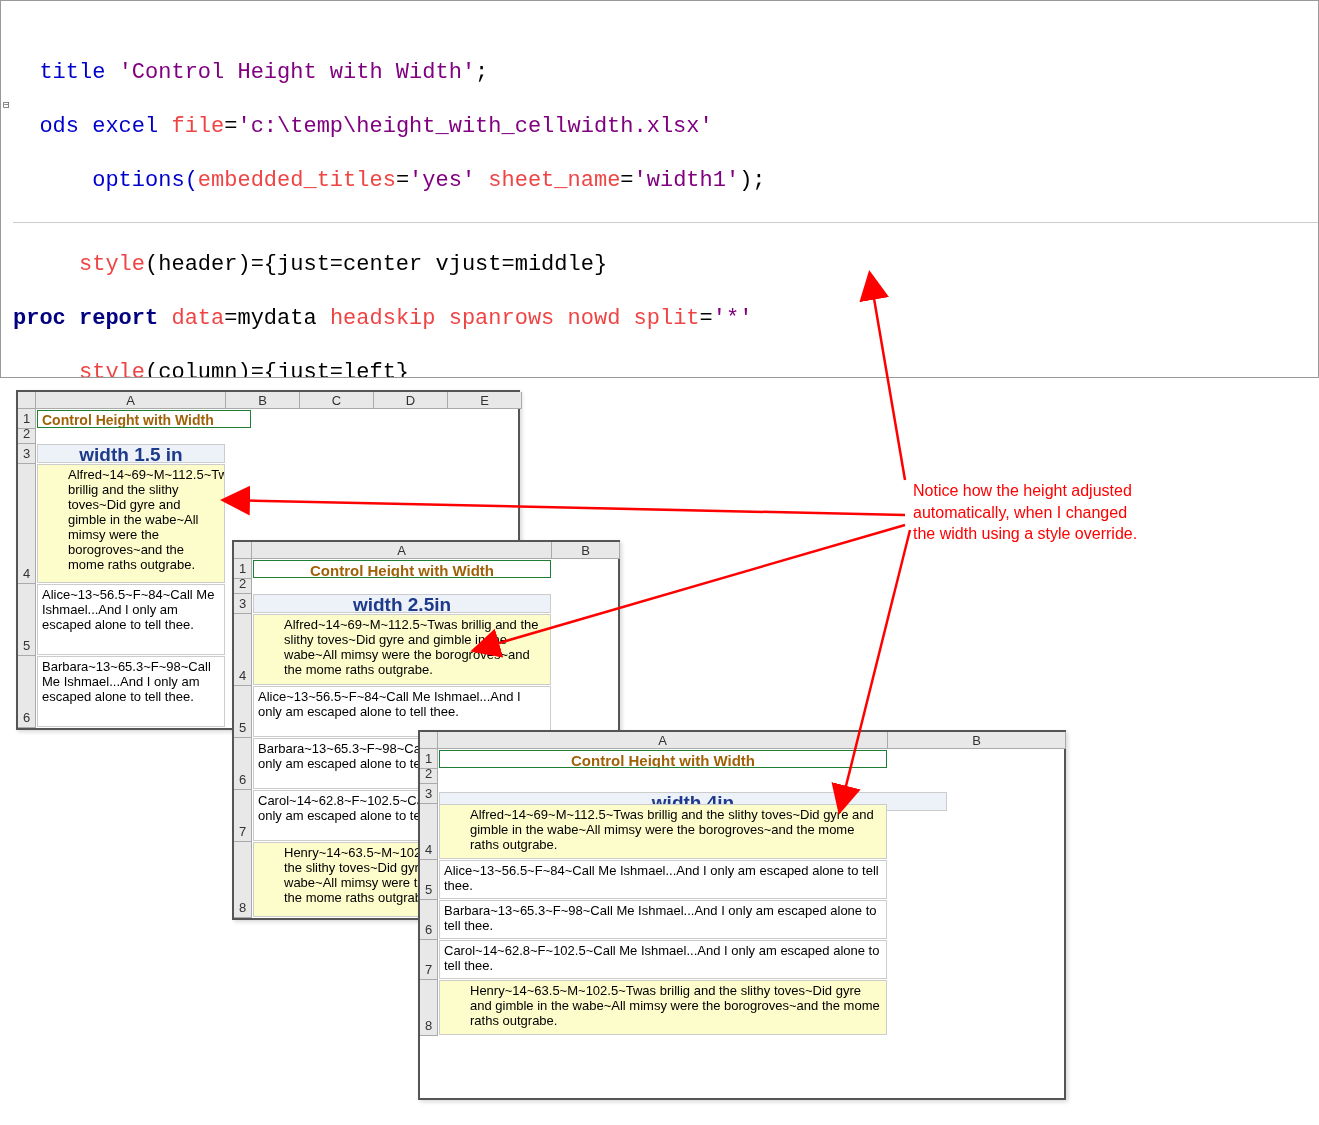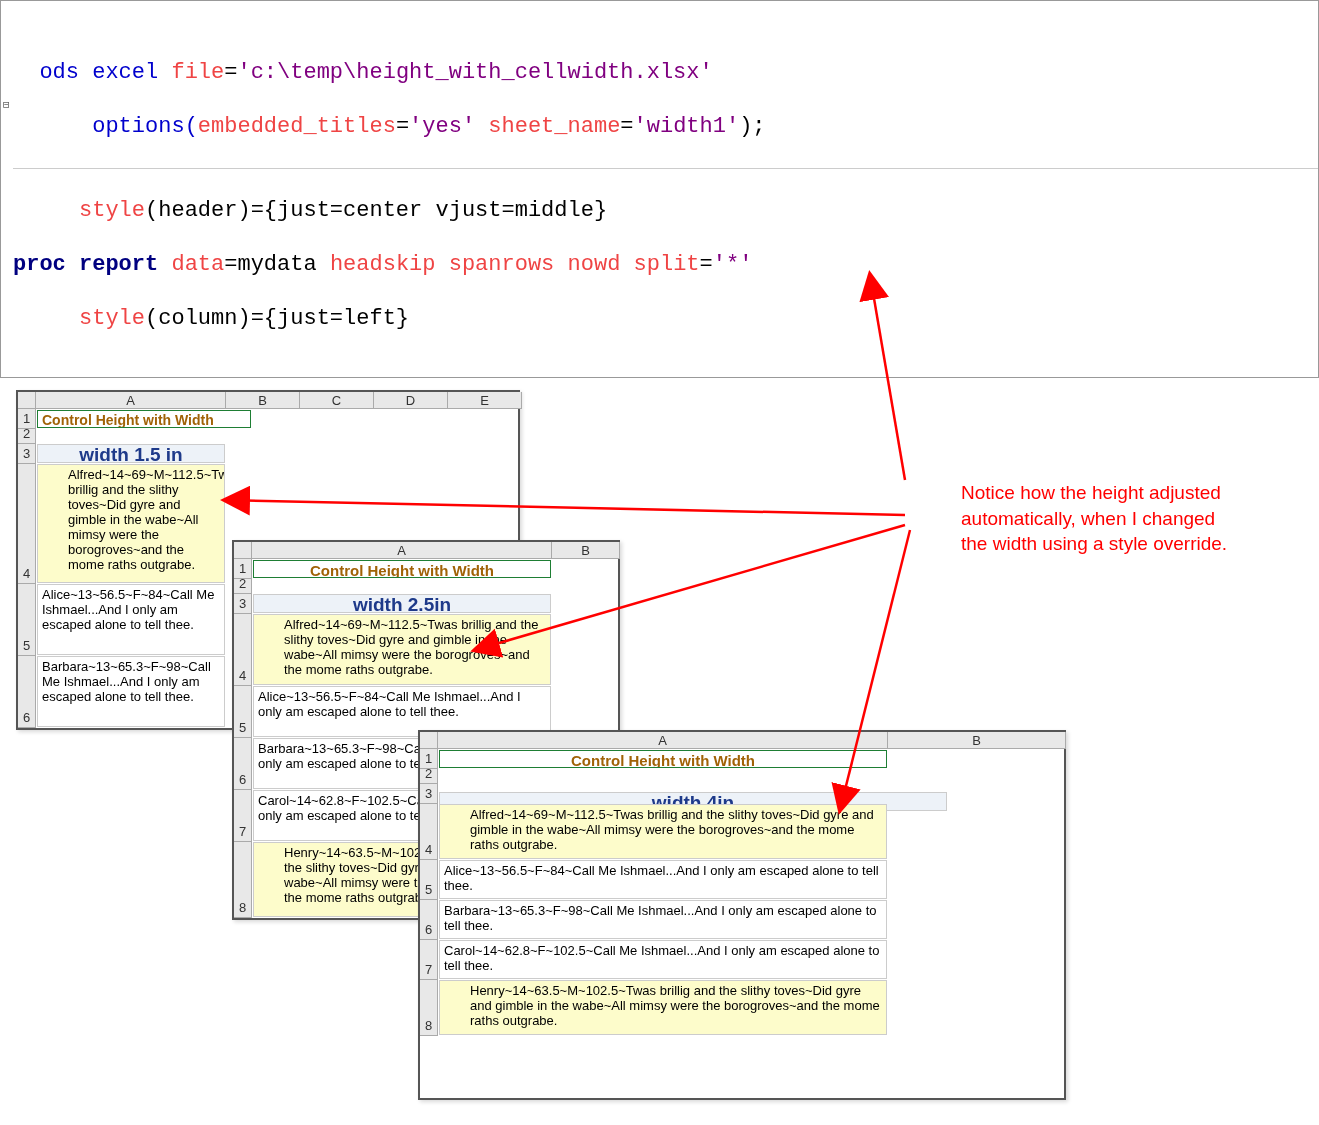--- a/index.html
+++ b/index.html
@@ -31,23 +31,22 @@
   .kw-blue { color: #0000cd; }
   .kw-navy { color: #000080; font-weight: bold; }
   .str { color: #800080; }
   .opt { color: #ef4444; }
   .divider { border-top: 1px solid #ccc; height:0; margin:1px 0; }
   .collapse-marker { position:absolute; left:2px; top:91px; font-size:11px; color:#666;}
   .annot {
     position: absolute;
     color: #ff0000;
     font-family: Arial, sans-serif;
-    font-size: 19px;
+    font-size: 16px;
     line-height: 1.35;
-    margin-left: 48px;
   }
   .excel {
     position: absolute;
     border: 2px solid #555;
     background: #fff;
     font-family: Arial, sans-serif;
     font-size: 13px;
     box-shadow: 2px 2px 4px rgba(0,0,0,.15);
   }
   .excel .corner {
@@ -83,20 +82,21 @@
   }
   .excel .yellow { background:#fdfccb;padding-left:30px; }
   .svg-overlay { position:absolute; top:0; left:0; pointer-events:none; }
   .arrowhead { fill:#ff0000; }
 </style>
 </head>
 <body>
 
 <div class="code-editor" style="height:378px;">
 <span class="collapse-marker">⊟</span>
+<span class="code-line"><span class="kw-blue">  title </span><span class="str">'Control Height with Width'</span><span>;</span></span>
 <span class="code-line"><span class="kw-blue">  ods </span><span class="kw-blue">excel </span><span class="opt">file</span><span>=</span><span class="str">'c:\temp\height_with_cellwidth.xlsx'</span></span>
 <span class="code-line"><span class="kw-blue">      options(</span><span class="opt">embedded_titles</span><span>=</span><span class="str">'yes'</span><span> </span><span class="opt">sheet_name</span><span>=</span><span class="str">'width1'</span><span>);</span></span>
 <div class="divider"></div>
 <span class="code-line"><span>     </span><span class="opt">style</span><span>(header)={just=center vjust=middle}</span></span>
 <span class="code-line"><span class="kw-navy">proc report </span><span class="opt">data</span><span>=mydata </span><span class="opt">headskip </span><span class="opt">spanrows </span><span class="opt">nowd </span><span class="opt">split</span><span>=</span><span class="str">'*'</span></span>
 <span class="code-line"><span>     </span><span class="opt">style</span><span>(column)={just=left}</span></span>
 
 
 
 

